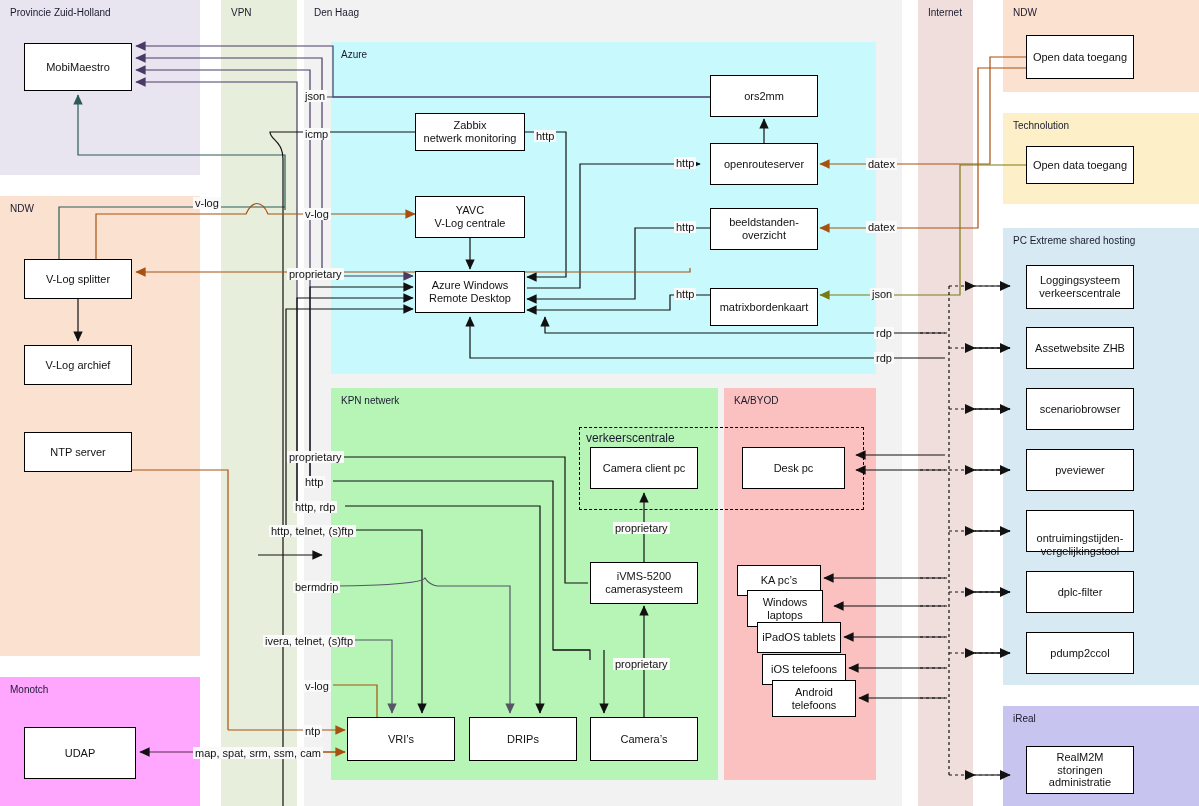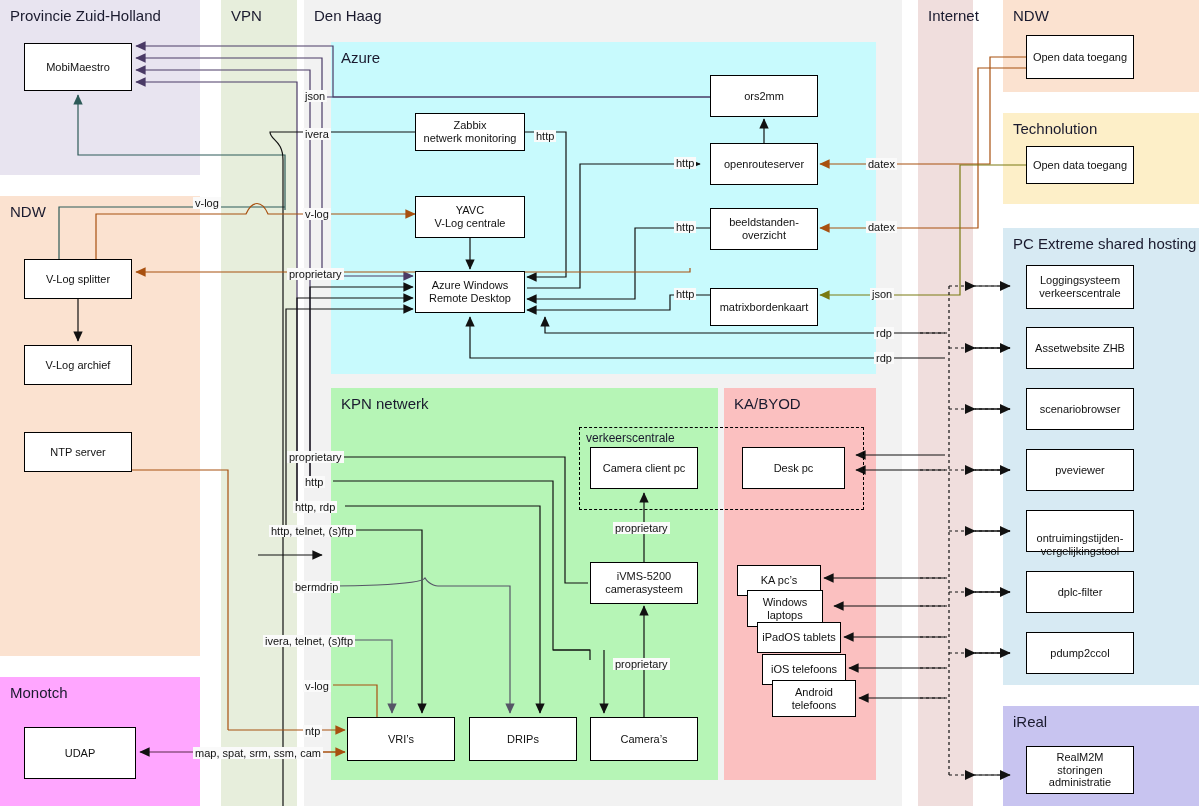--- a/index.html
+++ b/index.html
@@ -1,19 +1,19 @@
 <!DOCTYPE html>
 <html><head>
 <meta charset="utf-8">
 <style>
   html,body{margin:0;padding:0;background:#ffffff;}
   body{font-family:"Liberation Sans","DejaVu Sans",sans-serif;}
   #canvas{position:relative;width:1199px;height:806px;overflow:hidden;background:#fff;}
   .zone{position:absolute;box-sizing:border-box;}
-  .zone-label{position:absolute;font-size:15px;color:#1a1a2e;white-space:nowrap;}
+  .zone-label{position:absolute;font-size:10px;color:#1a1a2e;white-space:nowrap;}
   .node{position:absolute;box-sizing:border-box;background:#ffffff;border:1.3px solid #000;
         display:flex;align-items:center;justify-content:center;text-align:center;
         font-size:11px;color:#111;line-height:1.15;padding:2px;}
   .dashed-group{position:absolute;box-sizing:border-box;border:1.6px dashed #000;background:transparent;}
   .edge-label{position:absolute;font-size:11px;color:#111;background:#fafafa;
         padding:0 2px;white-space:nowrap;line-height:1.1;}
   svg.wires{position:absolute;left:0;top:0;width:1199px;height:806px;overflow:visible;}
   .stack-node{z-index:6;}
 </style>
 </head>
@@ -301,21 +301,21 @@
         <span style="white-space: pre-line;">pdump2ccol</span>
       </div>
       <div class="node" style="left: 1026px; top: 746px; width: 108px; height: 48px;">
         <span style="white-space: pre-line;">RealM2M
 storingen
 administratie</span>
       </div>
     </div>
   <div id="edgelabels-layer">
       <div class="edge-label" style="left: 303px; top: 90px;">json</div>
-      <div class="edge-label" style="left: 303px; top: 128px;">ivera</div>
+      <div class="edge-label" style="left: 303px; top: 128px;">icmp</div>
       <div class="edge-label" style="left: 193px; top: 197px;">v-log</div>
       <div class="edge-label" style="left: 303px; top: 208px;">v-log</div>
       <div class="edge-label" style="left: 287px; top: 268px;">proprietary</div>
       <div class="edge-label" style="left: 534px; top: 130px;">http</div>
       <div class="edge-label" style="left: 674px; top: 157px;">http</div>
       <div class="edge-label" style="left: 674px; top: 221px;">http</div>
       <div class="edge-label" style="left: 674px; top: 288px;">http</div>
       <div class="edge-label" style="left: 866px; top: 158px;">datex</div>
       <div class="edge-label" style="left: 866px; top: 221px;">datex</div>
       <div class="edge-label" style="left: 870px; top: 288px;">json</div>

